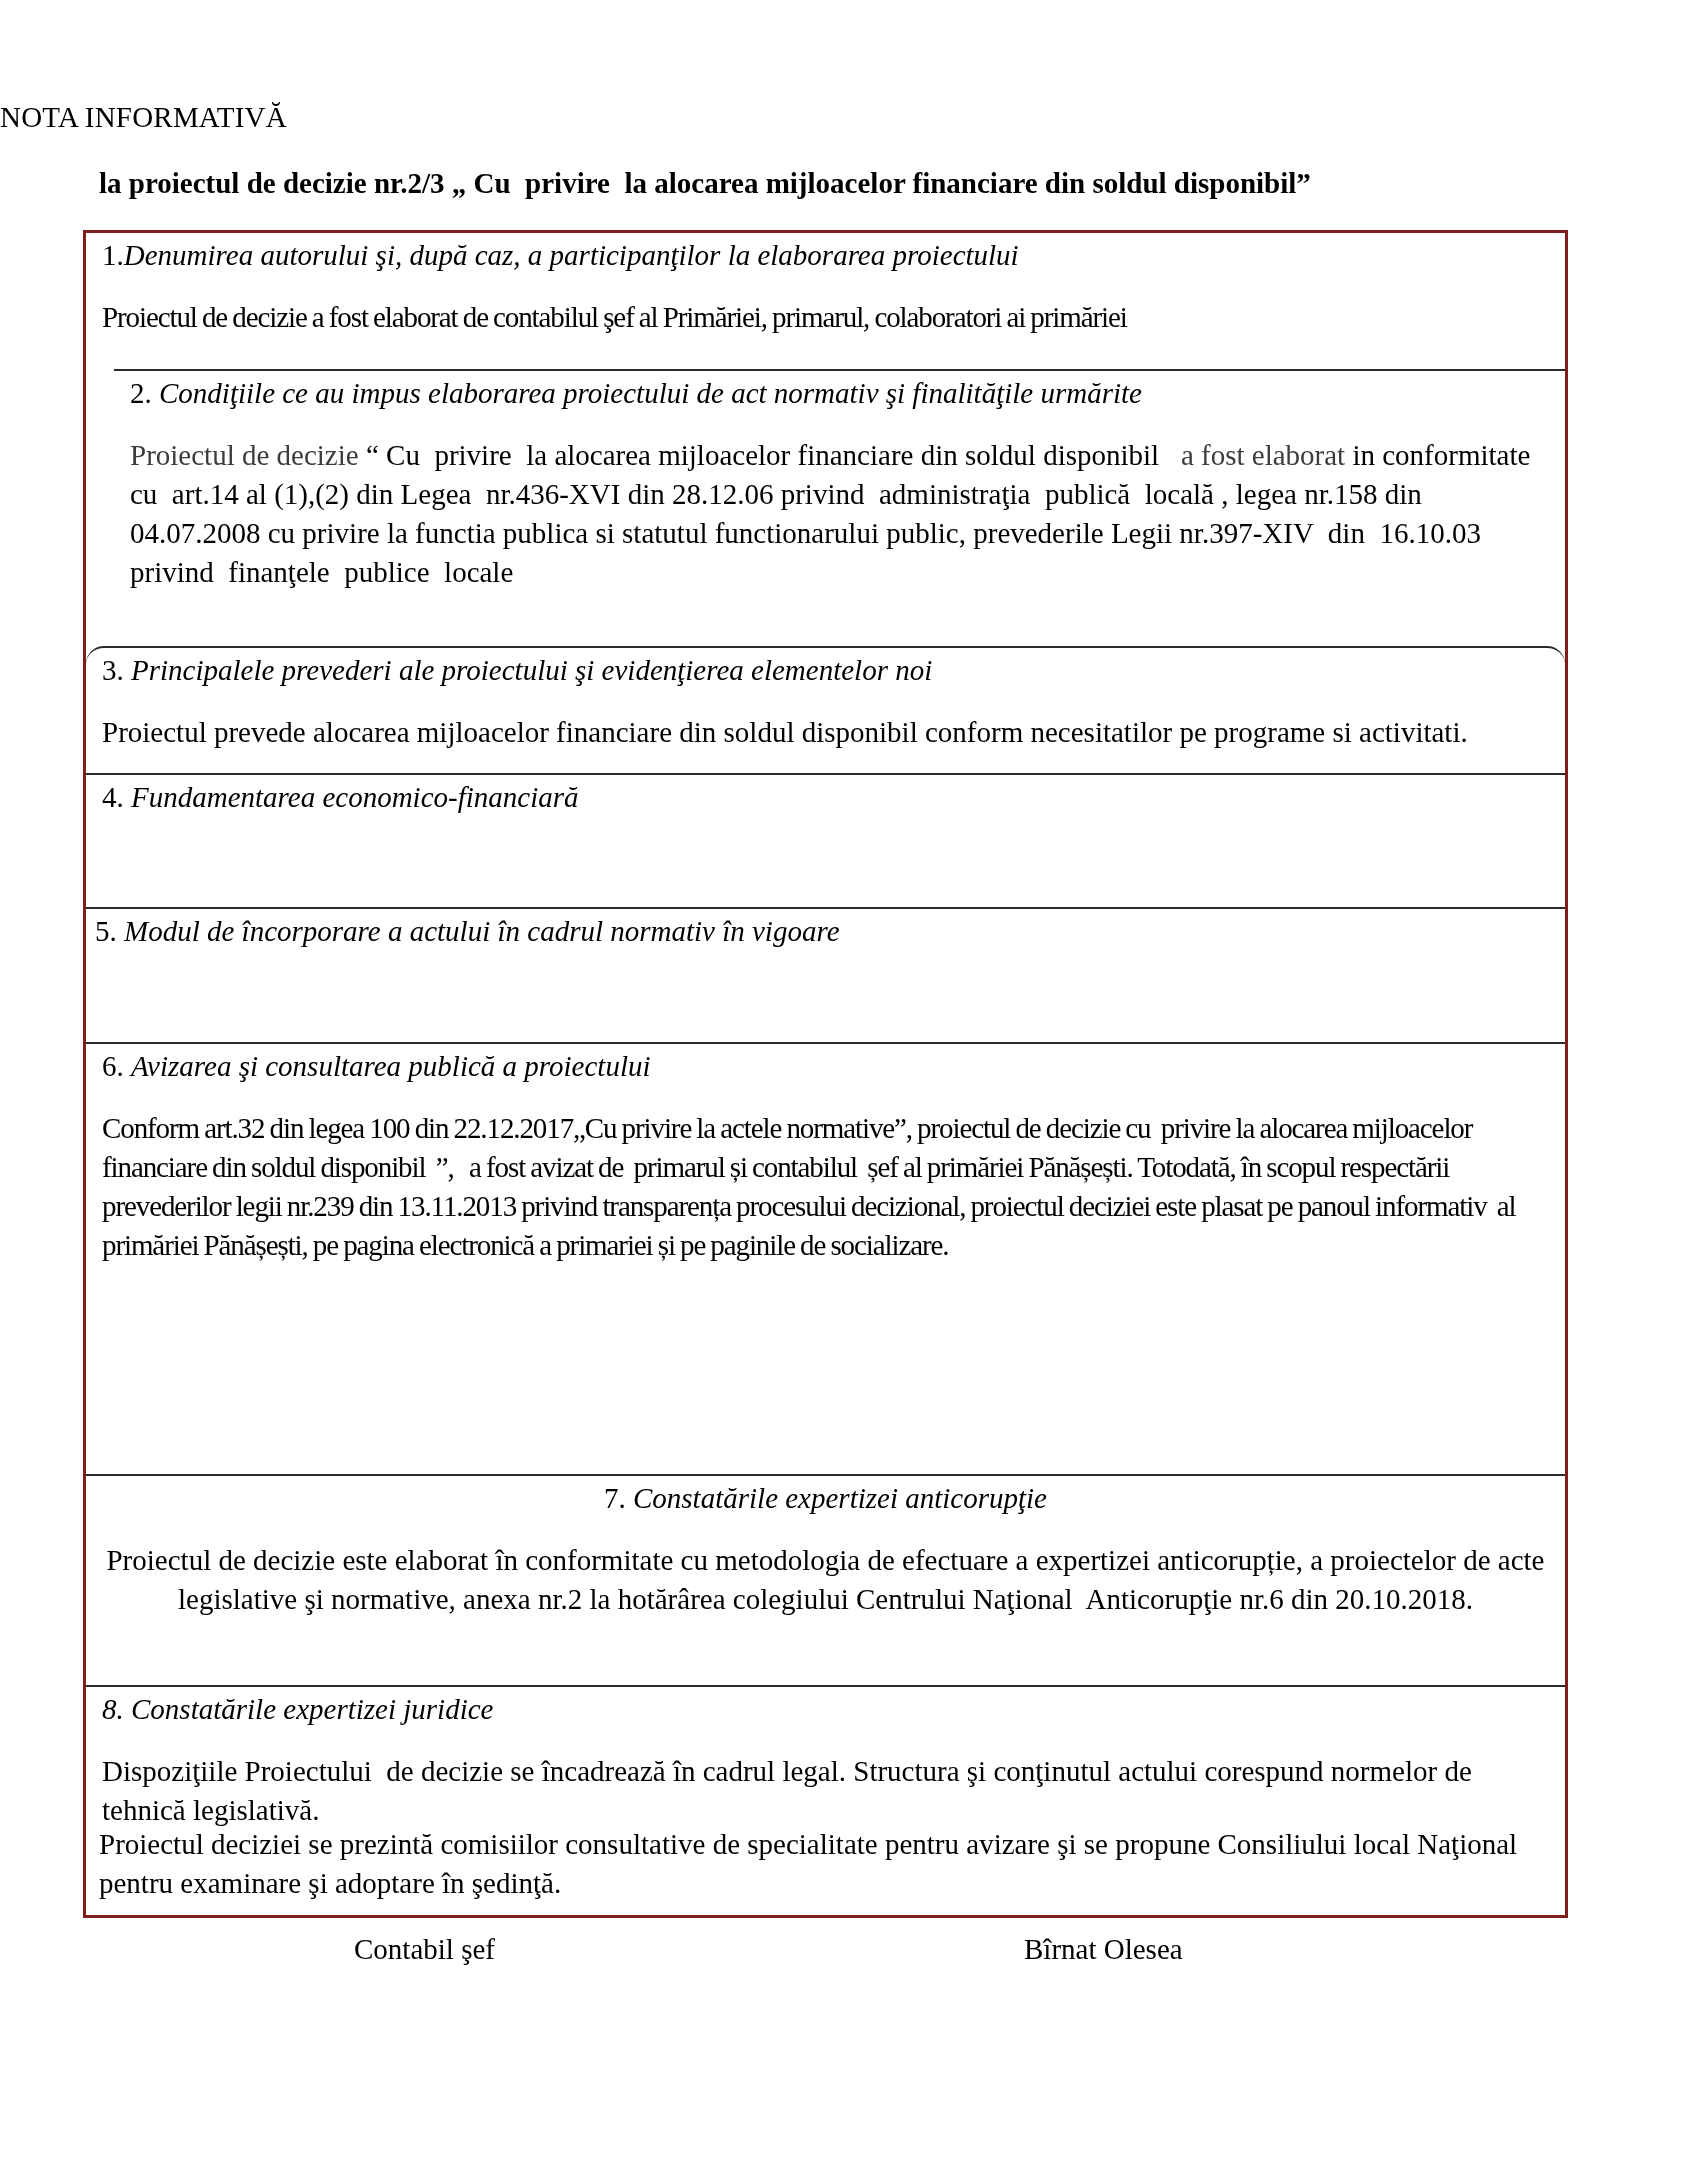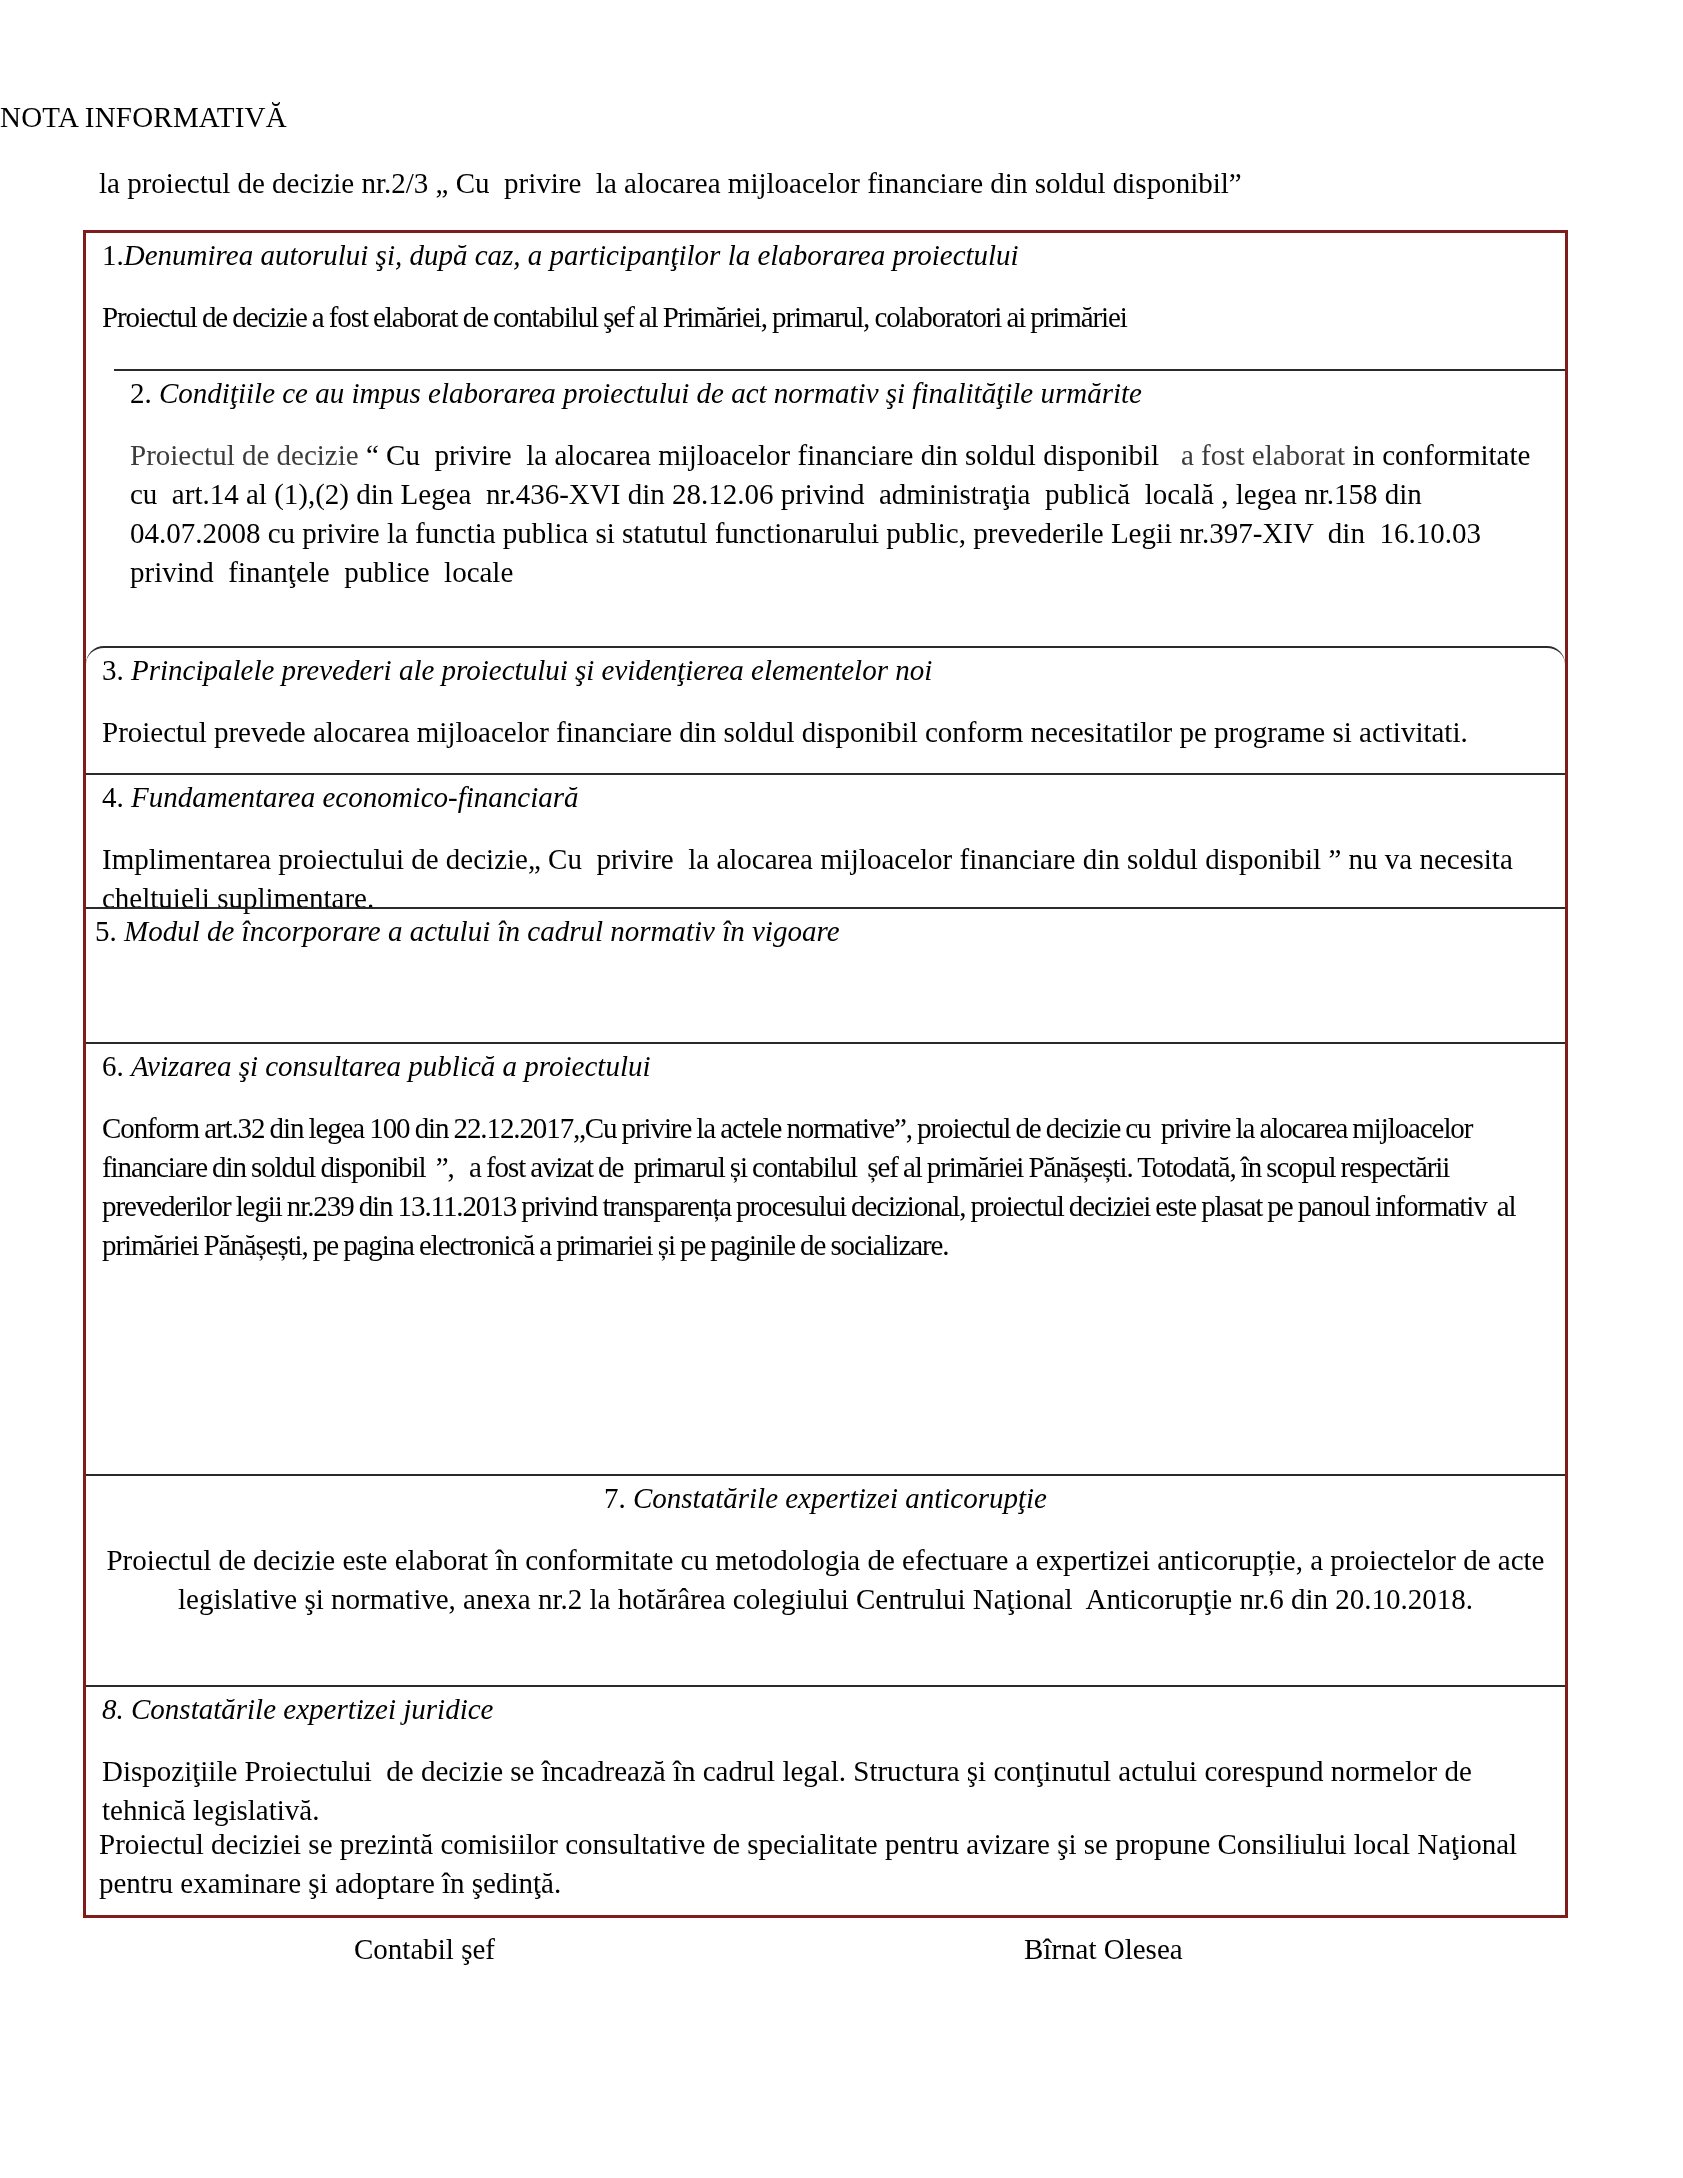--- a/index.html
+++ b/index.html
@@ -1,21 +1,21 @@
 <!DOCTYPE html>
 <html><head>
 <meta charset="utf-8">
 <style>
   html, body { margin: 0; padding: 0; background: #ffffff; }
   body { width: 1683px; height: 2178px; position: relative; overflow: hidden;
          font-family: "Liberation Serif", "DejaVu Serif", serif; color: #000; }
   .page { position: absolute; left: 0; top: 0; width: 1683px; height: 2178px; }
   .title { position: absolute; left: 0; width: 1683px; top: 99px; text-align: left;
            font-size: 29px; line-height: 36px; letter-spacing: 0.2px; }
-  .subtitle { position: absolute; left: 99px; top: 165px; font-size: 29px; line-height: 36px; white-space: pre; }
+  .subtitle { position: absolute; left: 99px; top: 165px; font-size: 29px; line-height: 36px; white-space: pre; font-weight: bold; }
   .table { position: absolute; left: 83px; top: 230px; width: 1485px; border: 3px solid #7f1d1d; box-sizing: border-box; }
   .section { border-top: 2px solid #2a2a2a; box-sizing: border-box; padding: 0 16px; position: relative; }
   .section:first-child { border-top: none; }
   .sec-head { font-size: 29px; line-height: 36px; margin-top: 4px; white-space: pre; }
   .sec-head .num { font-style: normal; }
   .sec-head .lbl { font-style: italic; }
   .sec-head.all-italic .num { font-style: italic; }
   .sec-body { font-size: 29px; line-height: 39px; margin-top: 25px; white-space: pre-wrap; }
   .condensed { letter-spacing: -1.1px; word-spacing: -1px; }
   .gray { color: #3c3c3c; }
@@ -52,21 +52,20 @@
       <div class="sec-body"><span class="gray">Proiectul de decizie </span><span>“ Cu  privire  la alocarea mijloacelor financiare din soldul disponibil   </span><span class="gray">a fost elaborat</span><span> in conformitate   cu  art.14 al (1),(2) din Legea  nr.436-XVI din 28.12.06 privind  administraţia  publică  locală , legea nr.158 din 04.07.2008 cu privire la functia publica si statutul functionarului public, prevederile Legii nr.397-XIV  din  16.10.03   privind  finanţele  publice  locale</span></div>
     </div>
 
     <div class="section s3">
       <div class="sec-head"><span class="num">3. </span><span class="lbl">Principalele prevederi ale proiectului şi evidenţierea elementelor noi</span></div>
       <div class="sec-body">Proiectul prevede alocarea mijloacelor financiare din soldul disponibil conform necesitatilor pe programe si activitati.</div>
     </div>
 
     <div class="section s4">
       <div class="sec-head"><span class="num">4. </span><span class="lbl">Fundamentarea economico-financiară</span></div>
-      <div class="sec-body">Implimentarea proiectului de decizie„ Cu  privire  la alocarea mijloacelor financiare din soldul disponibil ” nu va necesita cheltuieli suplimentare.</div>
     </div>
 
     <div class="section s5">
       <div class="sec-head"><span class="num">5. </span><span class="lbl">Modul de încorporare a actului în cadrul normativ în vigoare</span></div>
     </div>
 
     <div class="section s6">
       <div class="sec-head"><span class="num">6. </span><span class="lbl">Avizarea şi consultarea publică a proiectului</span></div>
       <div class="sec-body condensed">Conform art.32 din legea 100 din 22.12.2017„Cu privire la actele normative”, proiectul de decizie cu  privire la alocarea mijloacelor financiare din soldul disponibil  ”,   a fost avizat de  primarul și contabilul  șef al primăriei Pănășești. Totodată, în scopul respectării prevederilor legii nr.239 din 13.11.2013 privind transparența procesului decizional, proiectul deciziei este plasat pe panoul informativ  al  primăriei Pănășești, pe pagina electronică a primariei și pe paginile de socializare.</div>
     </div>

